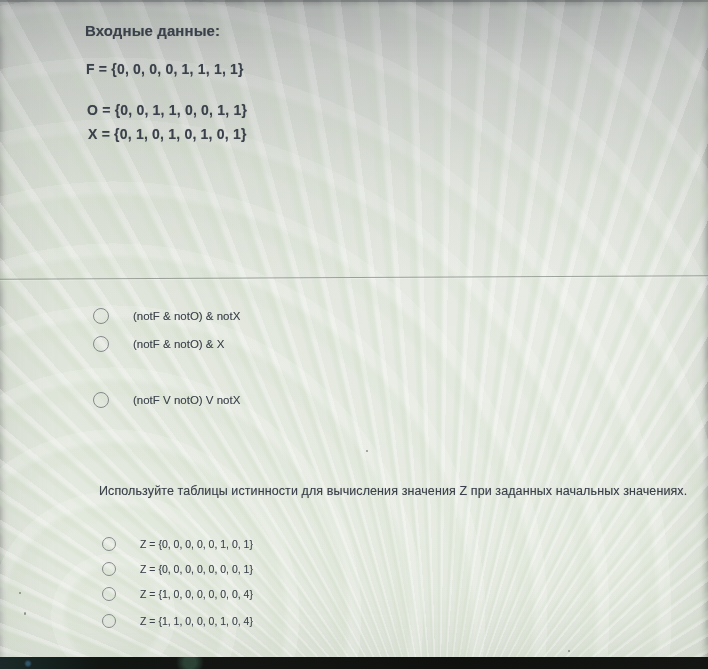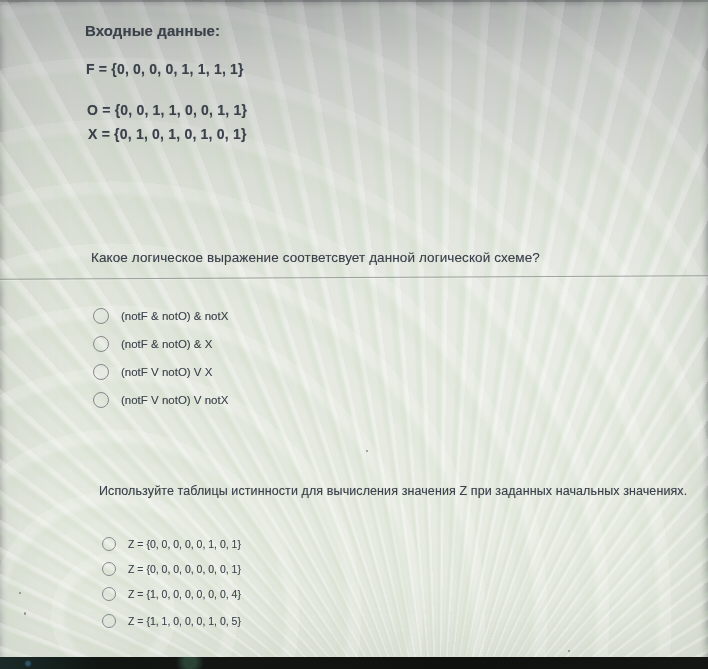--- a/index.html
+++ b/index.html
@@ -92,20 +92,21 @@
   .q1-row { left: 93px; height: 18px; }
   .q1-row .radio { width: 16px; height: 16px; margin-right: 12px; }
   .q1-row .opt-label { font-size: 11.5px; font-weight: 500; }
   .q2-row { left: 102px; height: 16px; }
   .q2-row .radio { width: 14px; height: 14px; margin-right: 12px; }
   .q2-row .opt-label { font-size: 10.5px; font-weight: 500; }
   .opt-label {
     white-space: nowrap;
     color: #3e454d;
     text-shadow: 0 0.3px 0.6px rgba(58,65,74,0.35);
+    margin-left: 12px;
   }
 
   .bottom-bar {
     position: absolute;
     left: 0; bottom: 0;
     width: 708px; height: 12px;
     z-index: 4;
     background:
       radial-gradient(circle at 28px 55%, rgba(70,125,170,0.55) 0 1.5px, rgba(70,125,170,0) 4px),
       radial-gradient(circle at 190px 45%, rgba(90,150,120,0.35) 0 6px, rgba(90,150,120,0) 14px),
@@ -130,35 +131,30 @@
   <div class="top-edge"></div>
 
   <div class="content">
 
     <div class="txt input-title">Входные данные:</div>
 
     <div class="txt set-line set-f">F = {0, 0, 0, 0, 1, 1, 1, 1}</div>
     <div class="txt set-line set-o">O = {0, 0, 1, 1, 0, 0, 1, 1}</div>
     <div class="txt set-line set-x">X = {0, 1, 0, 1, 0, 1, 0, 1}</div>
 
-    <div class="txt question1">Какое логическое выражение соответсвует данной логической схеме?</div>
 
     <div class="divider"></div>
 
     <div class="opt-row q1-row" style="top:307px">
       <span class="radio"></span>
       <span class="opt-label">(notF &amp; notO) &amp; notX</span>
     </div>
     <div class="opt-row q1-row" style="top:335px">
       <span class="radio"></span>
       <span class="opt-label">(notF &amp; notO) &amp; X</span>
-    </div>
-    <div class="opt-row q1-row" style="top:363px">
-      <span class="radio"></span>
-      <span class="opt-label">(notF V notO) V X</span>
     </div>
     <div class="opt-row q1-row" style="top:391px">
       <span class="radio"></span>
       <span class="opt-label">(notF V notO) V notX</span>
     </div>
 
     <div class="txt question2">Используйте таблицы истинности для вычисления значения Z при заданных начальных значениях.</div>
 
     <div class="opt-row q2-row" style="top:536px">
       <span class="radio"></span>
@@ -167,21 +163,21 @@
     <div class="opt-row q2-row" style="top:561px">
       <span class="radio"></span>
       <span class="opt-label">Z = {0, 0, 0, 0, 0, 0, 0, 1}</span>
     </div>
     <div class="opt-row q2-row" style="top:586px">
       <span class="radio"></span>
       <span class="opt-label">Z = {1, 0, 0, 0, 0, 0, 0, 4}</span>
     </div>
     <div class="opt-row q2-row" style="top:613px">
       <span class="radio"></span>
-      <span class="opt-label">Z = {1, 1, 0, 0, 0, 1, 0, 5}</span>
+      <span class="opt-label">Z = {1, 1, 0, 0, 0, 1, 0, 4}</span>
     </div>
 
     <span class="speck speck1"></span>
     <span class="speck speck2"></span>
     <span class="speck speck3"></span>
     <span class="speck speck4"></span>
   </div>
 
   <div class="bottom-bar"></div>
 </div>

